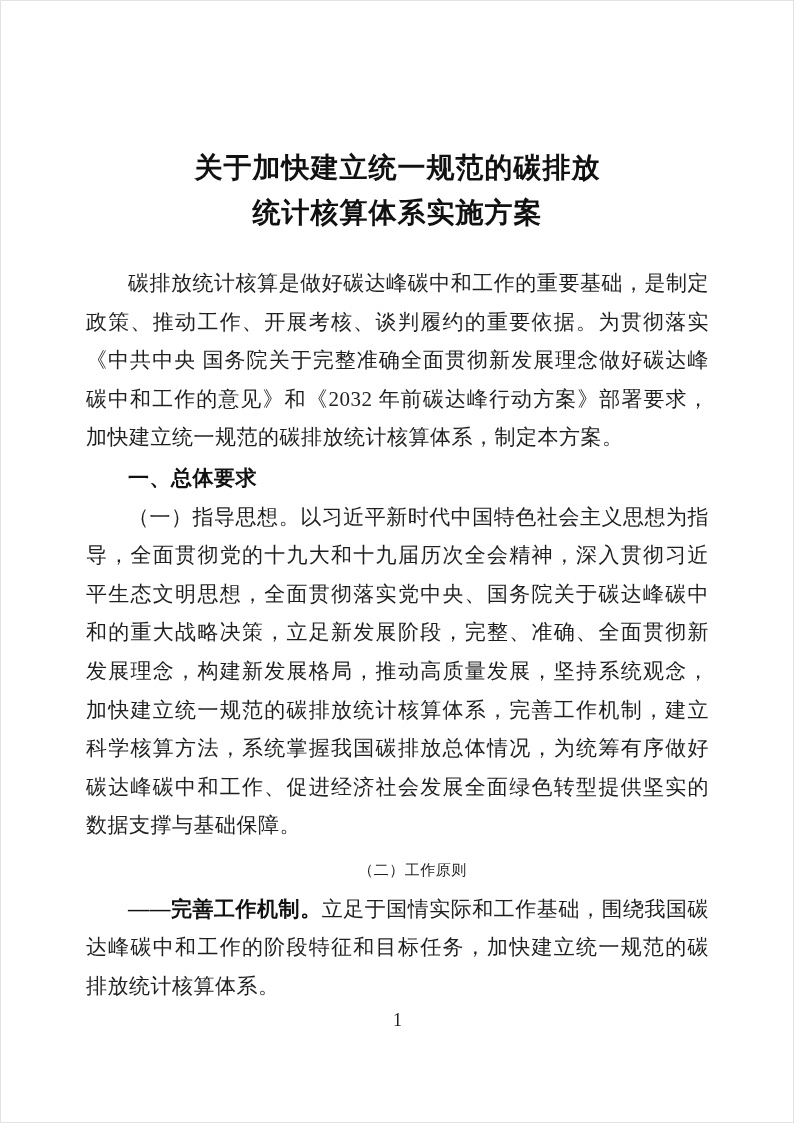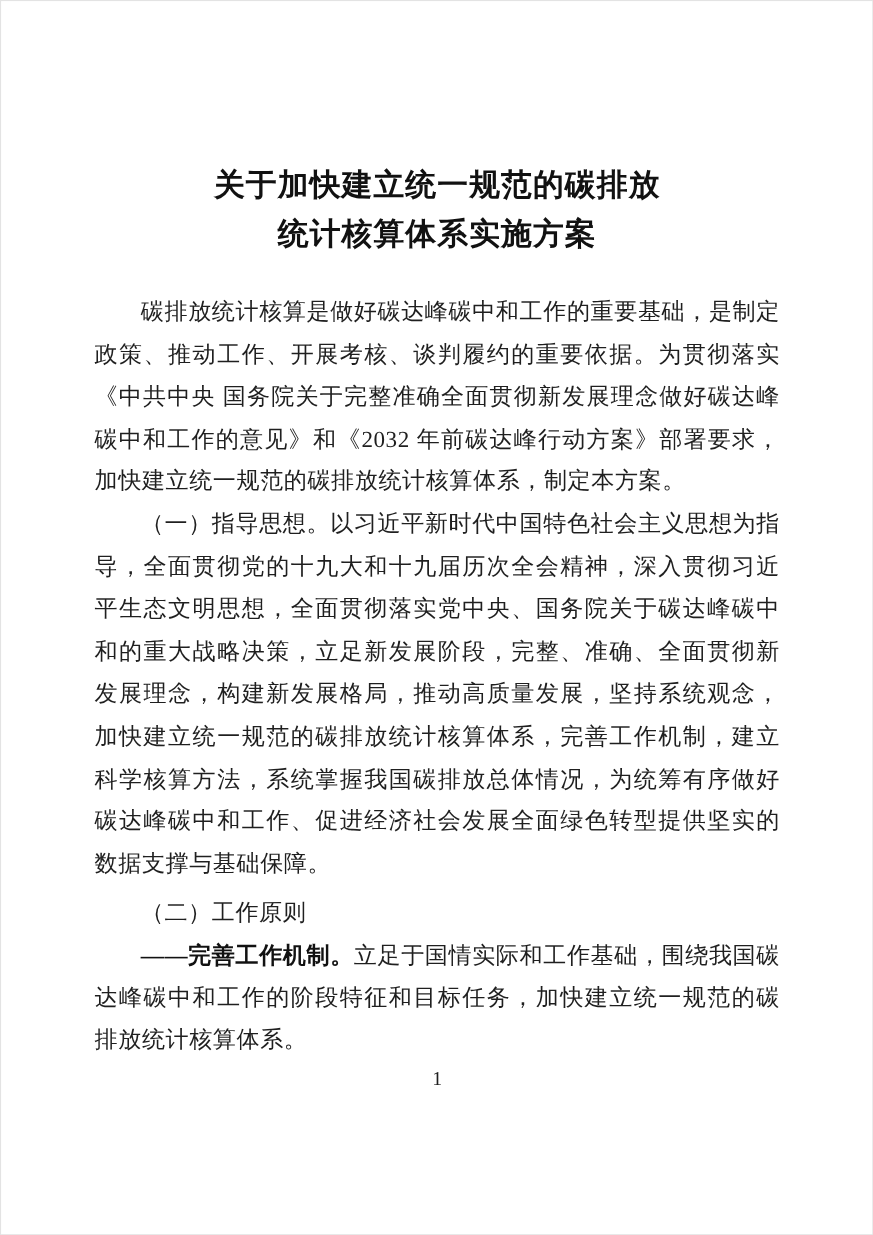--- a/index.html
+++ b/index.html
@@ -19,21 +19,21 @@
   }
   .content {
     position: absolute;
     left: 85px;
     right: 84px;
     top: 0;
     padding-top: 144px;
   }
   .doc-title {
     text-align: center;
-    font-family: Liberation Sans, sans-serif;
+    font-family: Liberation Serif, serif;
     font-weight: bold;
     font-size: 28px;
     line-height: 45px;
     color: #111111;
     letter-spacing: 1px;
   }
   .body-para {
     margin: 0;
     font-size: 21px;
     line-height: 38.6px;
@@ -48,26 +48,27 @@
     font-family: "Liberation Sans", "DejaVu Sans", sans-serif;
     font-weight: bold;
     font-size: 21px;
     line-height: 38.6px;
     letter-spacing: 0.5px;
     color: #111111;
     text-indent: 2em;
   }
   .subsection-heading {
     margin: 6px 0 0 0;
-    font-size: 21px;
+    font-size: 15px;
     font-weight: normal;
     line-height: 38.6px;
     letter-spacing: 0.5px;
     color: #1f1f1f;
     text-indent: 2em;
+    text-align: center;
   }
   .principle-lead {
     font-weight: bold;
     color: #111111;
   }
   .page-number {
     margin-top: 2px;
     text-align: center;
     font-size: 18px;
     line-height: 26px;
@@ -80,20 +81,21 @@
 <div class="page">
   <div class="content">
 
     <div class="doc-title">
       <div>关于加快建立统一规范的碳排放</div>
       <div>统计核算体系实施方案</div>
     </div>
 
     <p class="body-para para-intro">碳排放统计核算是做好碳达峰碳中和工作的重要基础，是制定政策、推动工作、开展考核、谈判履约的重要依据。为贯彻落实《中共中央 国务院关于完整准确全面贯彻新发展理念做好碳达峰碳中和工作的意见》和《2032 年前碳达峰行动方案》部署要求，加快建立统一规范的碳排放统计核算体系，制定本方案。</p>
 
+    <h2 class="section-heading">一、总体要求</h2>
 
     <p class="body-para">（一）指导思想。以习近平新时代中国特色社会主义思想为指导，全面贯彻党的十九大和十九届历次全会精神，深入贯彻习近平生态文明思想，全面贯彻落实党中央、国务院关于碳达峰碳中和的重大战略决策，立足新发展阶段，完整、准确、全面贯彻新发展理念，构建新发展格局，推动高质量发展，坚持系统观念，加快建立统一规范的碳排放统计核算体系，完善工作机制，建立科学核算方法，系统掌握我国碳排放总体情况，为统筹有序做好碳达峰碳中和工作、促进经济社会发展全面绿色转型提供坚实的数据支撑与基础保障。</p>
 
     <h3 class="subsection-heading">（二）工作原则</h3>
 
     <p class="body-para"><span class="principle-lead">——完善工作机制。</span><span>立足于国情实际和工作基础，围绕我国碳达峰碳中和工作的阶段特征和目标任务，加快建立统一规范的碳排放统计核算体系。</span></p>
 
     <div class="page-number">1</div>
 
   </div>

